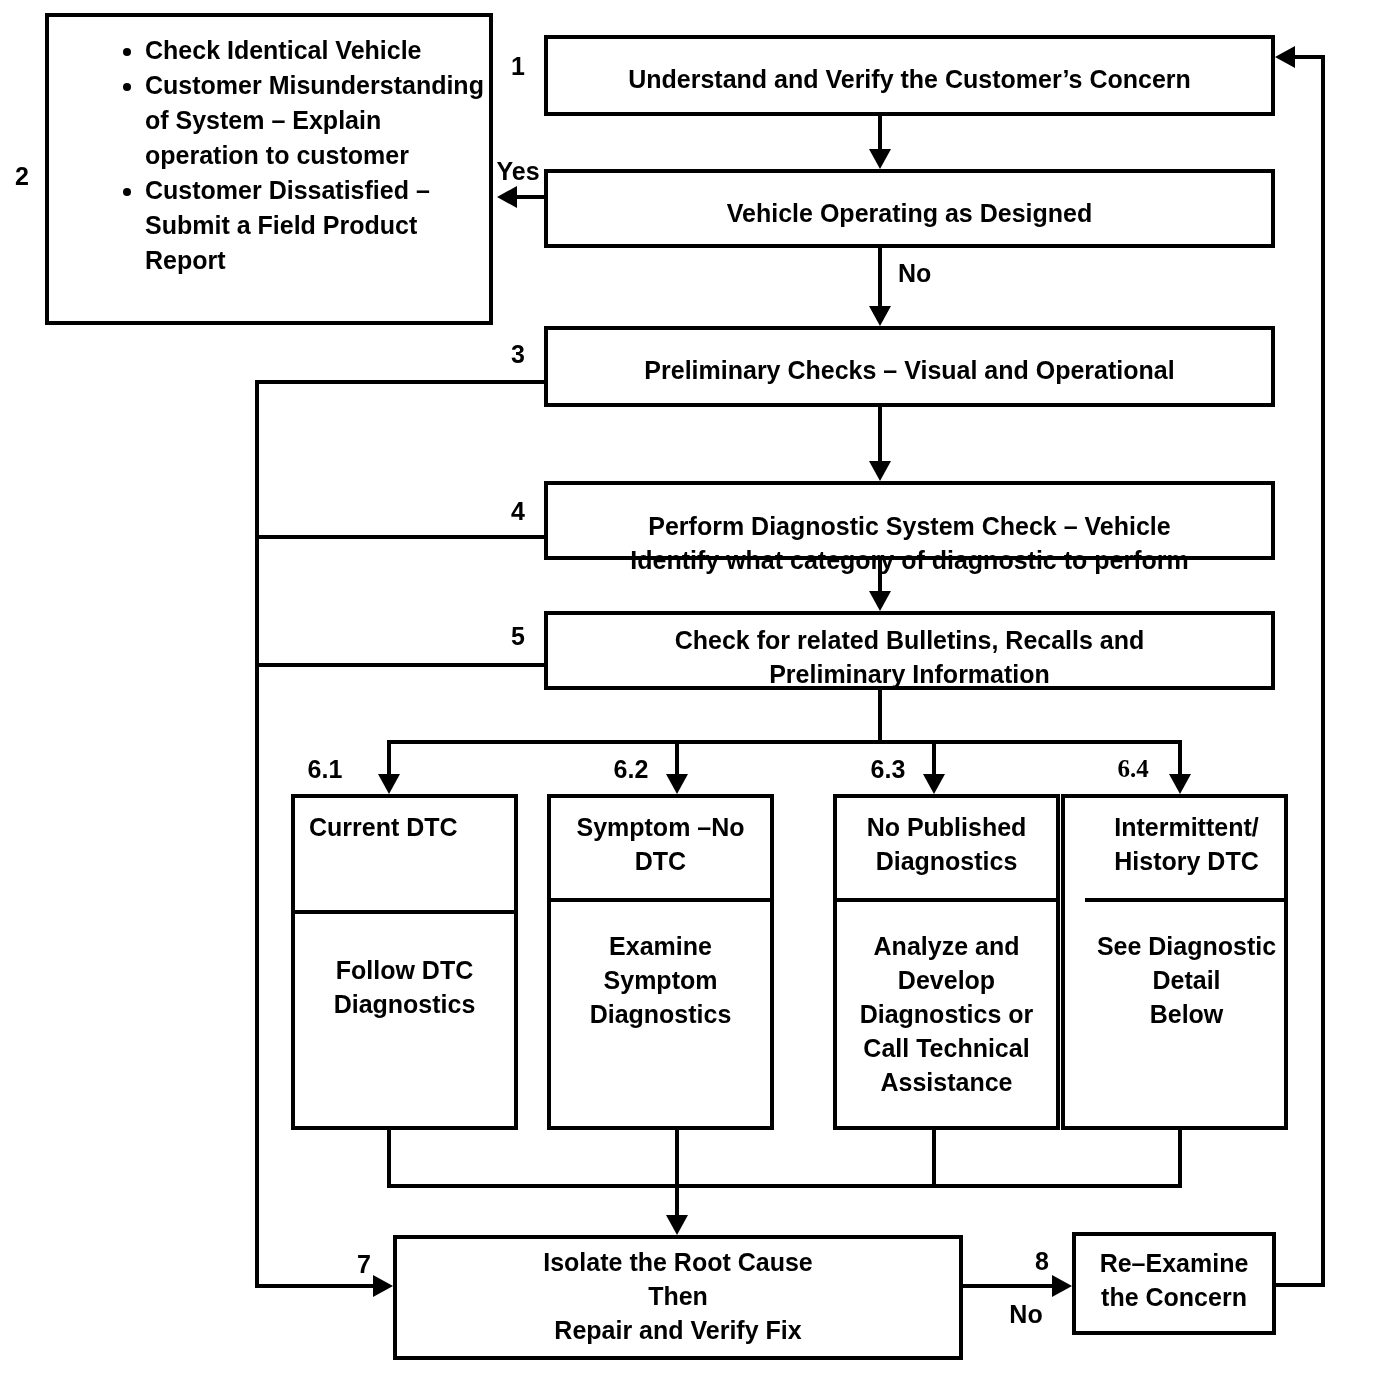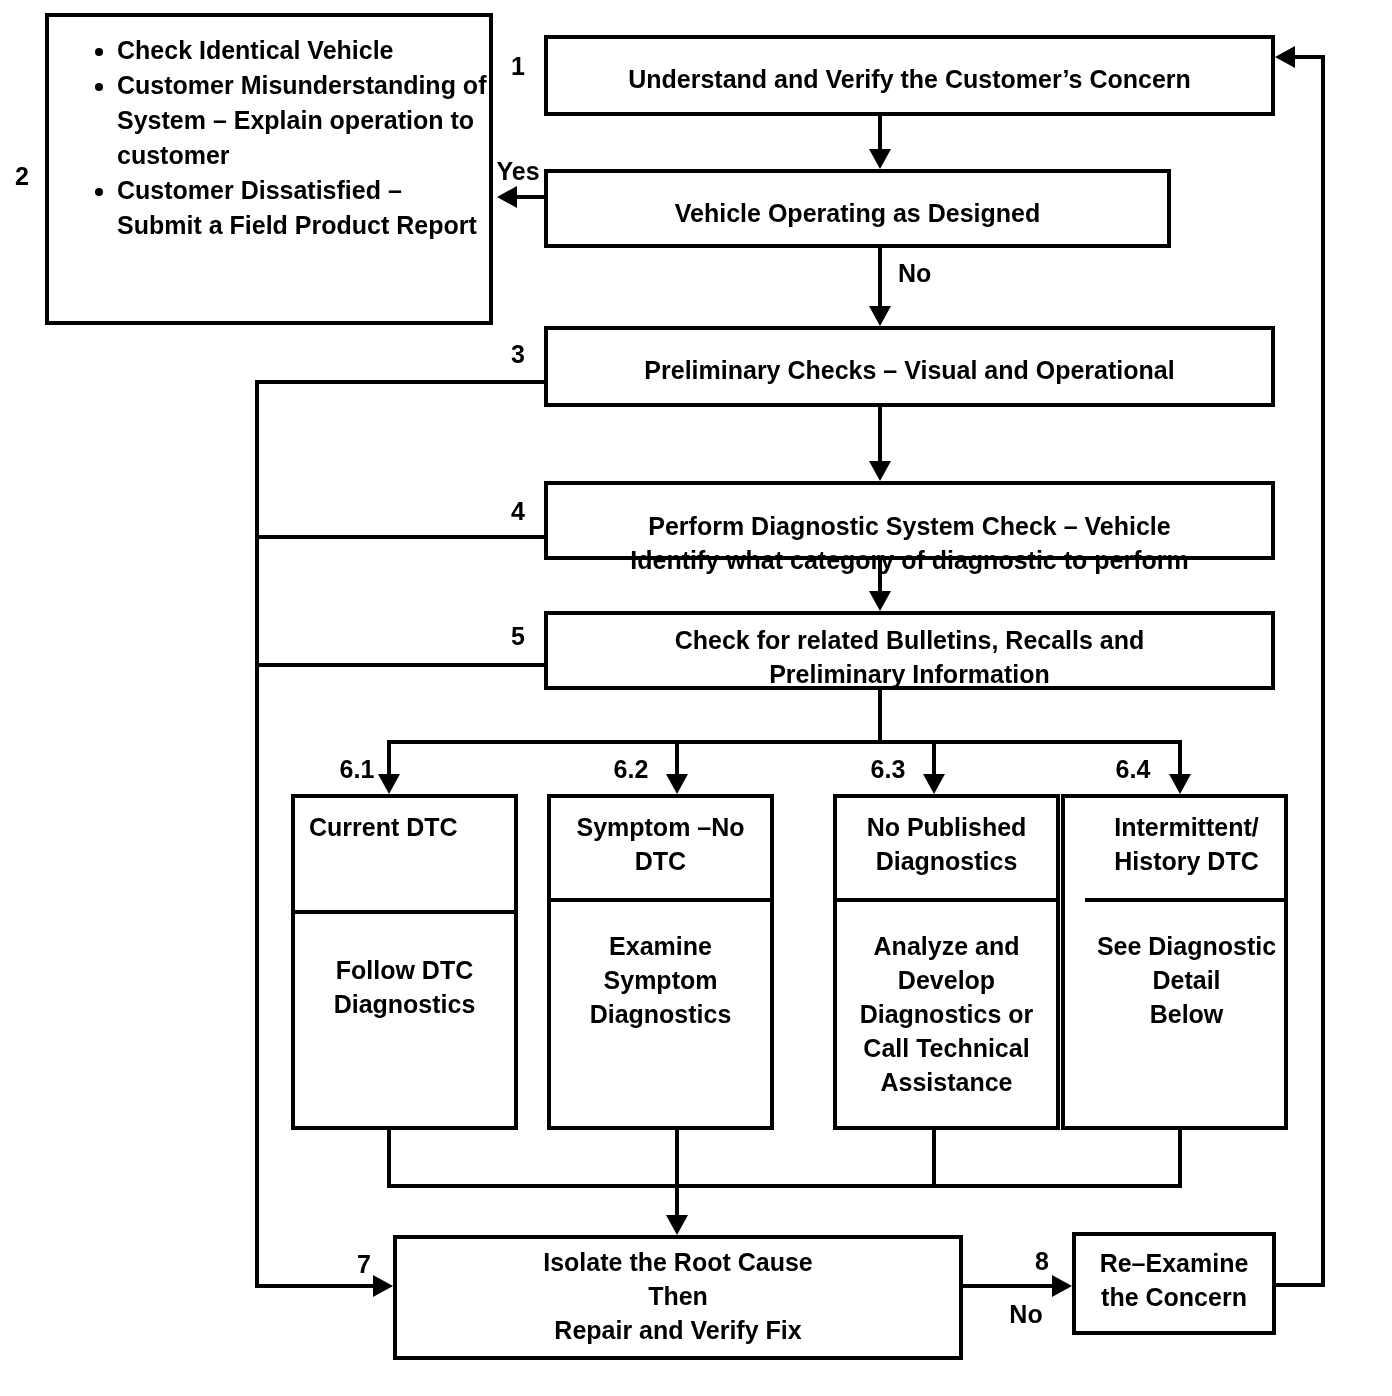--- a/index.html
+++ b/index.html
@@ -25,57 +25,57 @@
     border-right:20px solid #000;}
   .ah-right{position:absolute;width:0;height:0;
     border-top:11px solid transparent;border-bottom:11px solid transparent;
     border-left:20px solid #000;}
   .lbl{position:absolute;font-size:25px;line-height:28px;text-align:center;}
   .catbox{display:flex;flex-direction:column;}
   .cat-header{height:100px;box-sizing:border-box;padding-top:12px;flex:none;}
   .cat-header.left{text-align:left;padding-left:14px;}
   .cat-divider{height:4px;background:#000;flex:none;margin:0 -4px 0 -4px;}
   .cat-body{padding-top:14px;flex:1;margin-top:13px;}
-  .bullets{margin:16px 0 0 0;padding-left:68px;text-align:left;
+  .bullets{margin:16px 0 0 0;padding-left:96px;text-align:left;
     font-size:25px;line-height:35px;list-style:disc;}
   .bullets li{padding-right:2px;margin:0;}
 </style>
 </head>
 <body>
 
 <div class="canvas">
 
   <span class="lbl" style="left:500px;top:52px;width:36px;">1</span>
   <span class="lbl" style="left:4px;top:162px;width:36px;">2</span>
   <span class="lbl" style="left:500px;top:340px;width:36px;">3</span>
   <span class="lbl" style="left:500px;top:497px;width:36px;">4</span>
   <span class="lbl" style="left:500px;top:622px;width:36px;">5</span>
-  <span class="lbl" style="left:330px;top:755px;width:54px;">6.1</span>
+  <span class="lbl" style="left:298px;top:755px;width:54px;">6.1</span>
   <span class="lbl" style="left:604px;top:755px;width:54px;">6.2</span>
   <span class="lbl" style="left:861px;top:755px;width:54px;">6.3</span>
-  <span class="lbl" style="left:1106px;top:755px;width:54px;">6.4</span>
+  <span class="lbl" style="left:1106px;top:755px;width:54px;font-family:Liberation Serif, serif;">6.4</span>
   <span class="lbl" style="left:346px;top:1250px;width:36px;">7</span>
   <span class="lbl" style="left:1024px;top:1247px;width:36px;">8</span>
   <span class="lbl" style="left:490px;top:157px;width:56px;">Yes</span>
   <span class="lbl" style="left:898px;top:259px;width:60px;text-align:left;">No</span>
   <span class="lbl" style="left:996px;top:1300px;width:60px;">No</span>
 
   <div class="box" style="left:45px;top:13px;width:448px;height:312px;text-align:left;">
     <ul class="bullets">
         <li>Check Identical Vehicle</li>
         <li>Customer Misunderstanding of System – Explain operation to customer</li>
         <li>Customer Dissatisfied – Submit a Field Product Report</li>
       </ul>
   </div>
 
   <div class="box pad-top" style="left:544px;top:35px;width:731px;height:81px;">
     <span>Understand and Verify the Customer’s Concern</span>
   </div>
 
-  <div class="box pad-top" style="left:544px;top:169px;width:627px;height:79px;">
+  <div class="box pad-top" style="left:544px;top:169px;width:731px;height:79px;">
     <span>Vehicle Operating as Designed</span>
   </div>
 
   <div class="box pad-top" style="left:544px;top:326px;width:731px;height:81px;">
     <span>Preliminary Checks – Visual and Operational</span>
   </div>
 
   <div class="box" style="left:544px;top:481px;width:731px;height:79px;padding-top:24px;">
       <div>Perform Diagnostic System Check – Vehicle</div>
       <div>Identify what category of diagnostic to perform</div>

